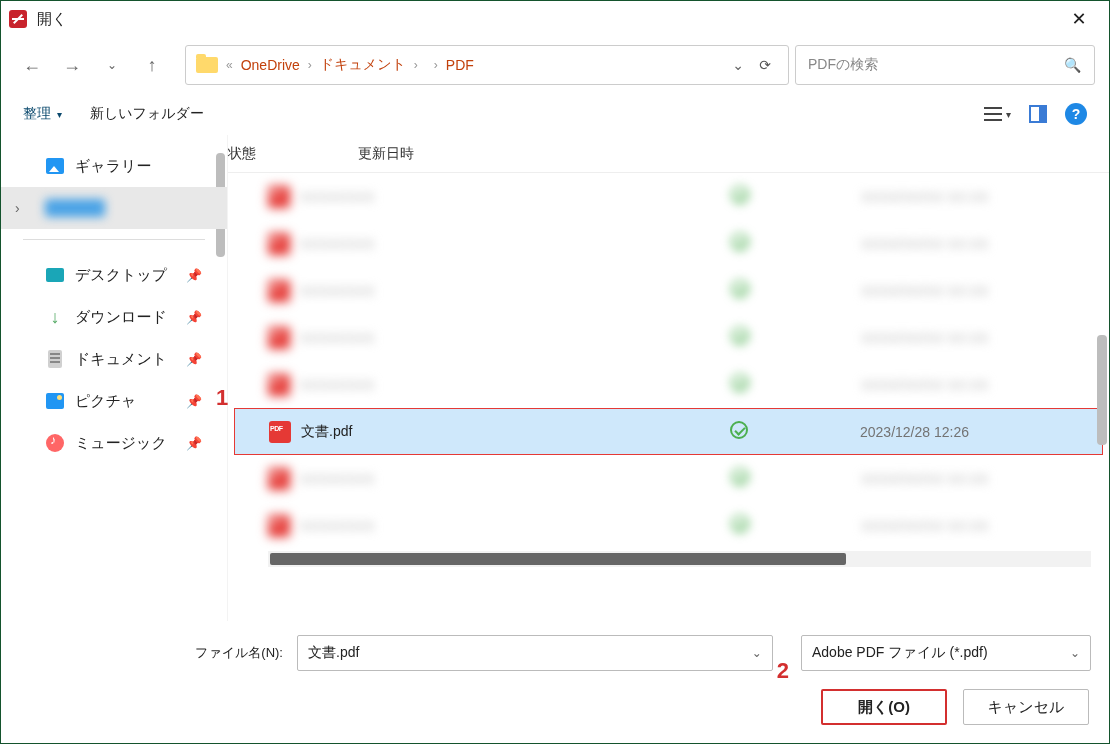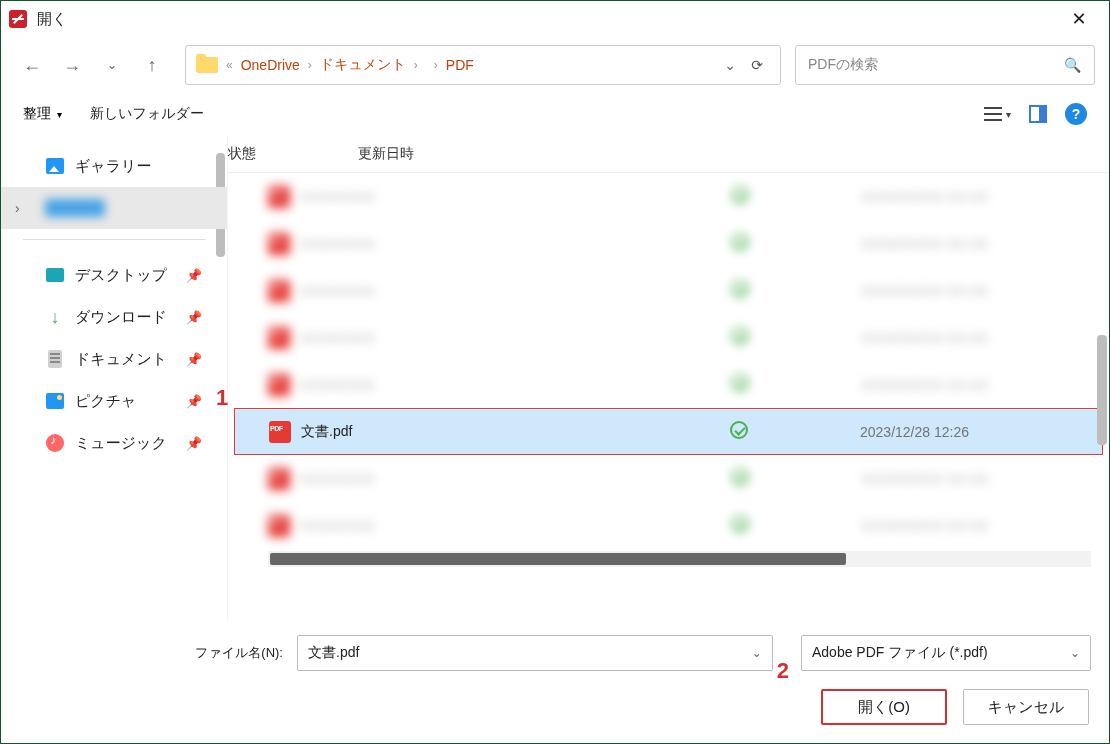--- a/index.html
+++ b/index.html
@@ -18,27 +18,27 @@
   .navrow { height: 56px; display:flex; align-items:center; padding:0 14px; gap:6px; }
   .nav-btn { width: 34px; height: 34px; display:flex; align-items:center; justify-content:center; color:#666; font-size:18px; border-radius:3px; }
   .addrbar { flex:1; height:40px; border:1px solid #ccc; border-radius:3px; display:flex; align-items:center; padding:0 10px; gap:8px; margin-left:10px; }
   .addrbar .folder-ico { width:22px; height:16px; background:#ffd96b; border-radius:2px; position:relative; }
   .addrbar .folder-ico::before { content:""; position:absolute; top:-3px; left:0; width:10px; height:4px; background:#ffd96b; border-radius:2px 2px 0 0; }
   .crumb-sep { color:#999; font-size:12px; }
   .crumb { color:#c2410c; }
   .blur-crumb { filter: blur(4px); color:#bbb; }
   .addrbar .dropdown { margin-left:auto; color:#666; font-size:14px; }
   .refresh { width:26px; text-align:center; color:#555; }
-  .searchbox { width:300px; height:40px; border:1px solid #ccc; border-radius:3px; display:flex; align-items:center; padding:0 12px; color:#888; margin-left:8px; }
+  .searchbox { width:300px; height:40px; border:1px solid #ccc; border-radius:3px; display:flex; align-items:center; padding:0 12px; color:#888; margin-left:0; }
   .searchbox span.ph { flex:1; }
   .searchbox .sicon { color:#555; }
 
   
   .toolbar { height:42px; display:flex; align-items:center; padding:0 22px; gap:28px; }
-  .toolbar .org { color:#000000; }
+  .toolbar .org { color:#0c4a6e; }
   .toolbar .org .small-caret { font-size:10px; margin-left:2px; }
   .toolbar .newf { color:#222; }
   .toolbar .right { margin-left:auto; display:flex; align-items:center; gap:18px; }
   .list-ico { display:flex; align-items:center; gap:4px; color:#444; }
   .hamb { display:inline-block; width:18px; height:14px; border-top:2px solid #444; border-bottom:2px solid #444; position:relative; }
   .hamb::before { content:""; position:absolute; top:4px; left:0; right:0; height:2px; background:#444; }
   .preview-ico { width:18px; height:18px; border:2px solid #3a7bd5; position:relative; }
   .preview-ico::after { content:""; position:absolute; right:-2px; top:-2px; width:8px; height:18px; background:#3a7bd5; }
   .help-ico { width:22px; height:22px; border-radius:50%; background:#1e88e5; color:#fff; display:flex; align-items:center; justify-content:center; font-size:14px; font-weight:bold; }
 
@@ -100,21 +100,21 @@
   
   .footer { padding:14px 18px 18px 18px; }
   .fname-row { display:flex; align-items:center; gap:8px; }
   .fname-row .lbl { width:270px; text-align:right; font-size:13px; padding-right:6px; }
   .fname-row .inputbox { flex:1; height:36px; border:1px solid #bbb; border-radius:2px; display:flex; align-items:center; padding:0 10px; background:#fff; }
   .fname-row .inputbox .caret { margin-left:auto; color:#666; font-size:12px; }
   .filter { width:290px; height:36px; border:1px solid #bbb; border-radius:2px; display:flex; align-items:center; padding:0 10px; }
   .filter .caret { margin-left:auto; color:#666; font-size:12px; }
   .btn-row { display:flex; justify-content:flex-end; gap:16px; margin-top:18px; padding-right:2px; }
   .btn { width:126px; height:36px; border:1px solid #bbb; border-radius:2px; background:#fff; display:flex; align-items:center; justify-content:center; font-size:15px; }
-  .btn.open { border:2px solid #d32f2f; }
+  .btn.open { border:2px solid #d32f2f;font-weight:bold; }
 </style>
 </head>
 <body>
 
 <div class="dialog">
 
   <div class="titlebar">
     <span class="app-icon"></span>
     <span class="title">開く</span>
     <span class="close">✕</span>

